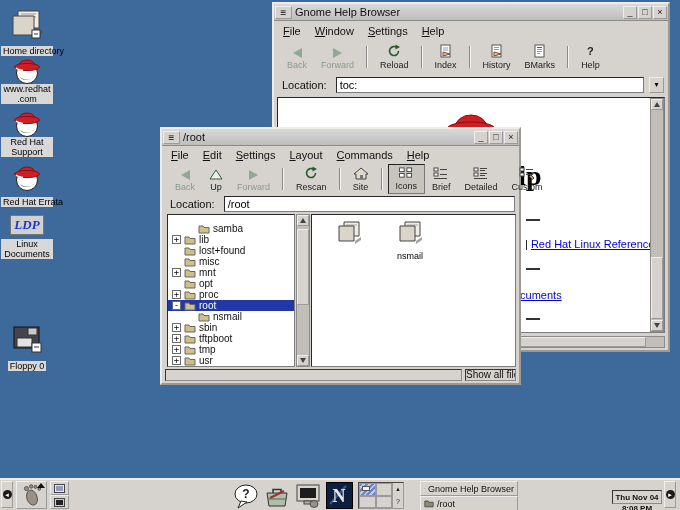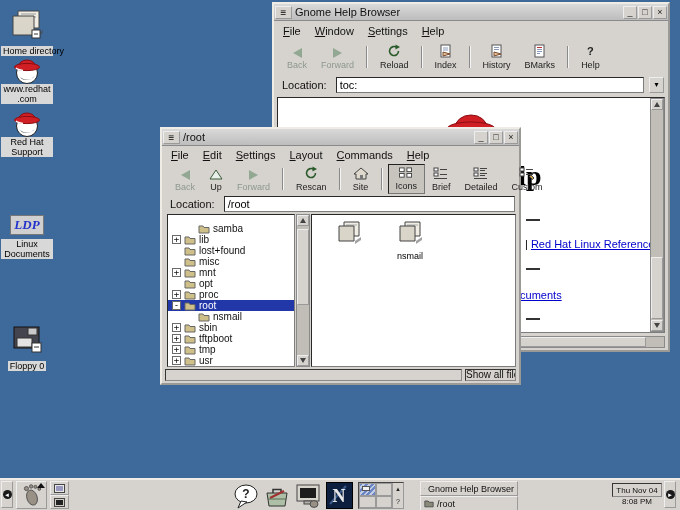--- a/index.html
+++ b/index.html
@@ -82,22 +82,22 @@
   .hide-btn { position: absolute; top: 1px; width: 12px; height: 27px; background: #d6d3ce; border: 1px outset #eee;
     display: flex; align-items: center; justify-content: center; }
   .hide-dot { width: 9px; height: 9px; border-radius: 50%; background: #1a1a1a; color: #fff; font-size: 7px;
     line-height: 9px; text-align: center; }
   .p-btn { position: absolute; background: #d6d3ce; border: 1px outset #eee; display: flex;
     align-items: center; justify-content: center; }
   .launcher { position: absolute; top: 2px; width: 29px; height: 27px; display: flex; align-items: center; justify-content: center; }
   .task-btn { position: absolute; left: 420px; width: 98px; height: 15px; background: #d6d3ce; border: 1px outset #eee;
     display: flex; align-items: center; gap: 3px; padding: 0 3px; font-size: 9px; color: #111;
     white-space: nowrap; overflow: hidden; }
-  .clock { position: absolute; left: 612px; top: 3px; width: 50px; height: 14px; border: 1px inset #8a8a8a;
-    background: #d6d3ce; text-align: center; font-size: 8px; line-height: 11px; color: #111; padding-top: 1px; }
+  .clock { position: absolute; left: 612px; top: 10px; width: 50px; height: 14px; border: 1px inset #8a8a8a;
+    background: #d6d3ce; text-align: center; font-size: 8px; line-height: 11px; color: #111; padding-top: 1px; font-weight: bold; }
   .pager { position: absolute; left: 358px; top: 2px; width: 46px; height: 27px; border: 1px inset #999;
     display: flex; background: #d6d3ce; }
   .pager-grid { width: 33px; height: 100%; display: grid; grid-template-columns: 1fr 1fr; grid-template-rows: 1fr 1fr; }
   .pager-cell { border: 1px solid #9a9a9a; }
   .pager-cell.active { background: repeating-linear-gradient(135deg, #6b86c4 0 2px, #c2cce4 2px 4px); position: relative; }
   .pager-win { position: absolute; left: 2px; top: 2px; width: 8px; height: 5px; background: #f2f2f2; border: 1px solid #555; }
   .pager-side { flex: 1; display: flex; flex-direction: column; align-items: center; justify-content: space-around;
     font-size: 7px; color: #222; border-left: 1px solid #9a9a9a; }
 
   .redhat-icon, .svgicon { display: block; }
@@ -135,20 +135,30 @@
     <svg class="redhat-icon" style="margin:0 auto" width="36" height="30" viewBox="0 0 36 30">
       <circle cx="18" cy="19" r="10.5" fill="#fff" stroke="#222"></circle>
       <path d="M10 22 a10.5 10.5 0 0 0 16 0 l-4 3 a10.5 10.5 0 0 1 -9 0 z" fill="#222"></path>
       <path d="M9.5 12.5 a8.5 6.5 0 0 1 17 0 z" fill="#cf1f25" stroke="#8a0d12"></path>
       <ellipse cx="18" cy="13" rx="12.5" ry="3.6" fill="#cf1f25" stroke="#8a0d12"></ellipse>
       <path d="M7 14 a12.5 3.6 0 0 0 7 2.4" stroke="#fff" fill="none" stroke-width="1.4"></path>
     </svg>
     <span class="dlabel">www.redhat.com</span>
   </div>
 
+  <div class="dicon" style="left:0;top:161px">
+    <svg class="redhat-icon" style="margin:0 auto" width="36" height="30" viewBox="0 0 36 30">
+      <circle cx="18" cy="19" r="10.5" fill="#fff" stroke="#222"></circle>
+      <path d="M10 22 a10.5 10.5 0 0 0 16 0 l-4 3 a10.5 10.5 0 0 1 -9 0 z" fill="#222"></path>
+      <path d="M9.5 12.5 a8.5 6.5 0 0 1 17 0 z" fill="#cf1f25" stroke="#8a0d12"></path>
+      <ellipse cx="18" cy="13" rx="12.5" ry="3.6" fill="#cf1f25" stroke="#8a0d12"></ellipse>
+      <path d="M7 14 a12.5 3.6 0 0 0 7 2.4" stroke="#fff" fill="none" stroke-width="1.4"></path>
+    </svg>
+    <span class="dlabel nowrap">Red Hat Errata</span>
+  </div>
 
   <div class="dicon" style="left:0;top:215px">
     <span class="ldp-box">LDP</span><br>
     <span class="dlabel" style="margin-top:4px">Linux Documents</span>
   </div>
 
 
   <div class="dicon" style="left:0;top:325px">
     <svg class="svgicon" style="margin:0 auto" width="34" height="30" viewBox="0 0 34 30">
       <rect x="4" y="2" width="25" height="21" fill="#44444e" stroke="#111"></rect>

